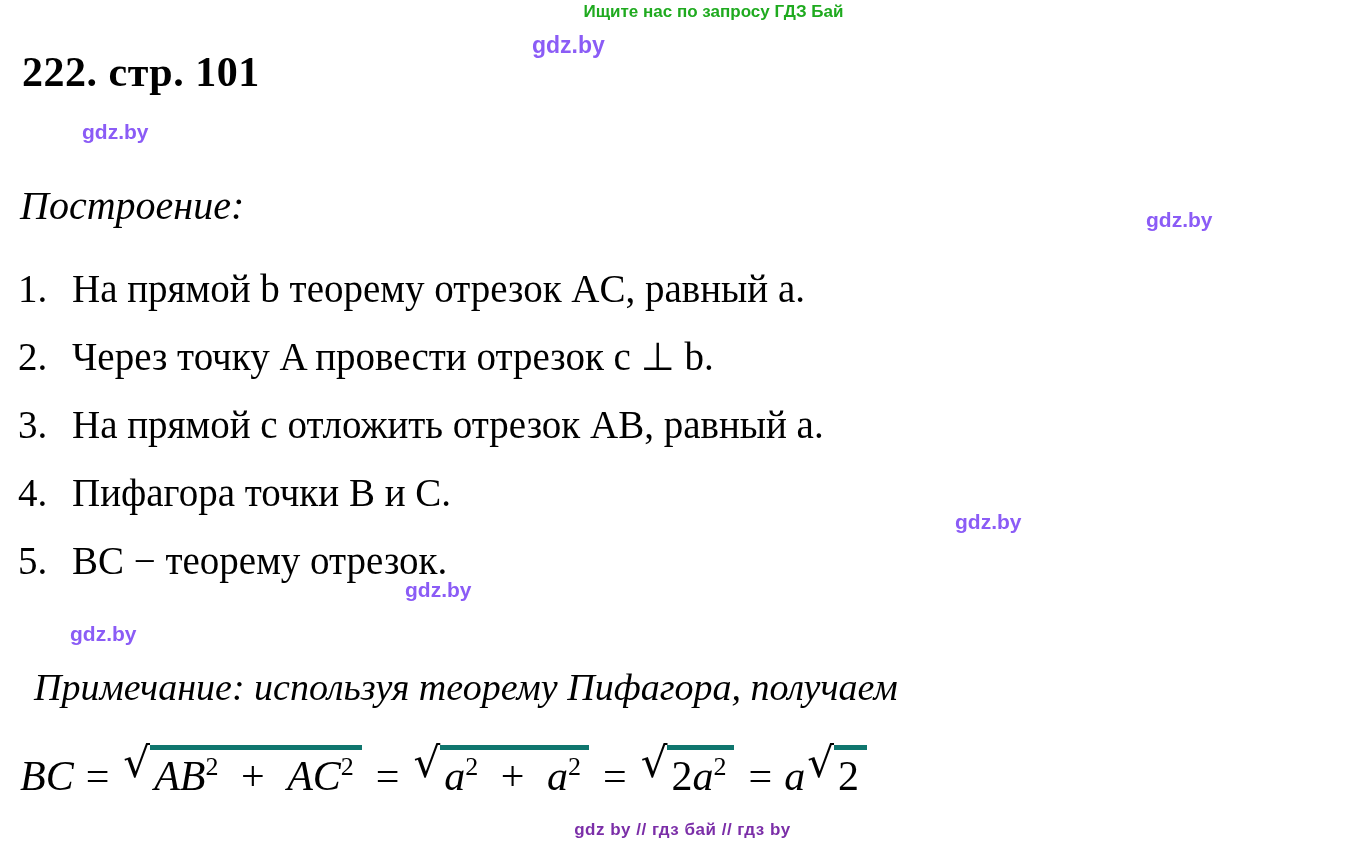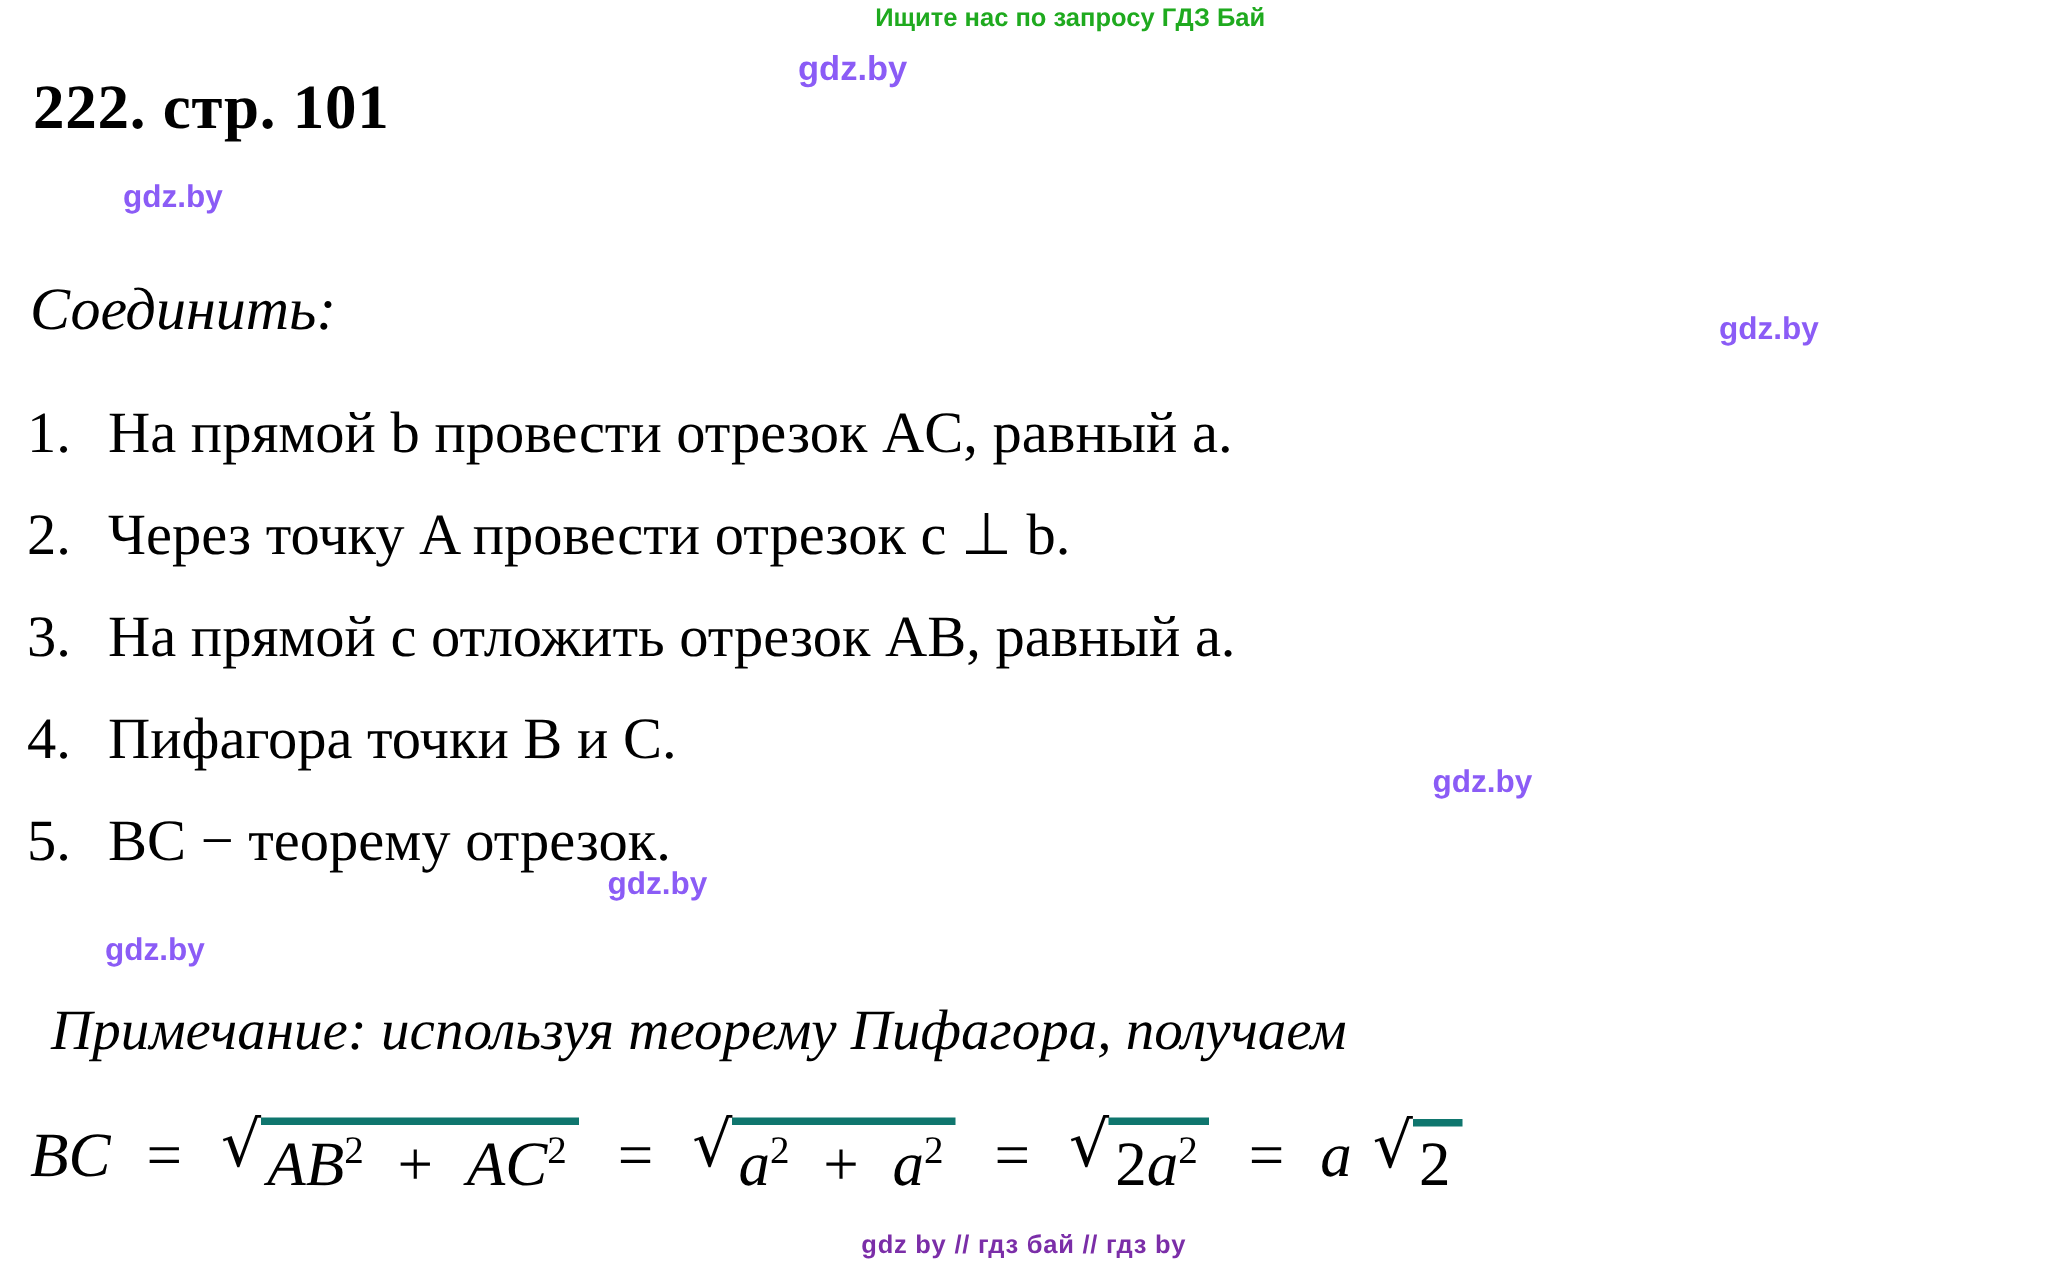--- a/index.html
+++ b/index.html
@@ -111,23 +111,22 @@
     white-space: nowrap;
   }
 
   
   .formula {
     position: absolute;
     top: 740px;
     left: 20px;
     font-size: 42px;
     display: flex;
-    align-items: center;
-    white-space: nowrap;
-    gap: 12px;
+    align-items: flex-end;
+    white-space: nowrap;
   }
   .formula .it { font-style: italic; }
   .formula .op { margin: 0 12px; }
   .sup-n { font-size: 0.62em; vertical-align: super; font-style: normal; }
 
   
   .radical {
     display: inline-flex;
     align-items: stretch;
     position: relative;
@@ -155,26 +154,26 @@
 
   <div class="wm wm1">gdz.by</div>
   <div class="wm wm2">gdz.by</div>
   <div class="wm wm3">gdz.by</div>
   <div class="wm wm4">gdz.by</div>
   <div class="wm wm5">gdz.by</div>
   <div class="wm wm6">gdz.by</div>
 
   <div class="task-heading">222. стр. 101</div>
 
-  <div class="section-title">Соединить:</div>
+  <div class="section-title">Построение:</div>
 
   <div class="steps">
     <div class="step">
       <span class="step-num">1.</span>
-      <span class="step-text">На прямой b провести отрезок AC, равный a.</span>
+      <span class="step-text">На прямой b теорему отрезок AC, равный a.</span>
     </div>
     <div class="step">
       <span class="step-num">2.</span>
       <span class="step-text">Через точку A провести отрезок c ⊥ b.</span>
     </div>
     <div class="step">
       <span class="step-num">3.</span>
       <span class="step-text">На прямой c отложить отрезок AB, равный a.</span>
     </div>
     <div class="step">

